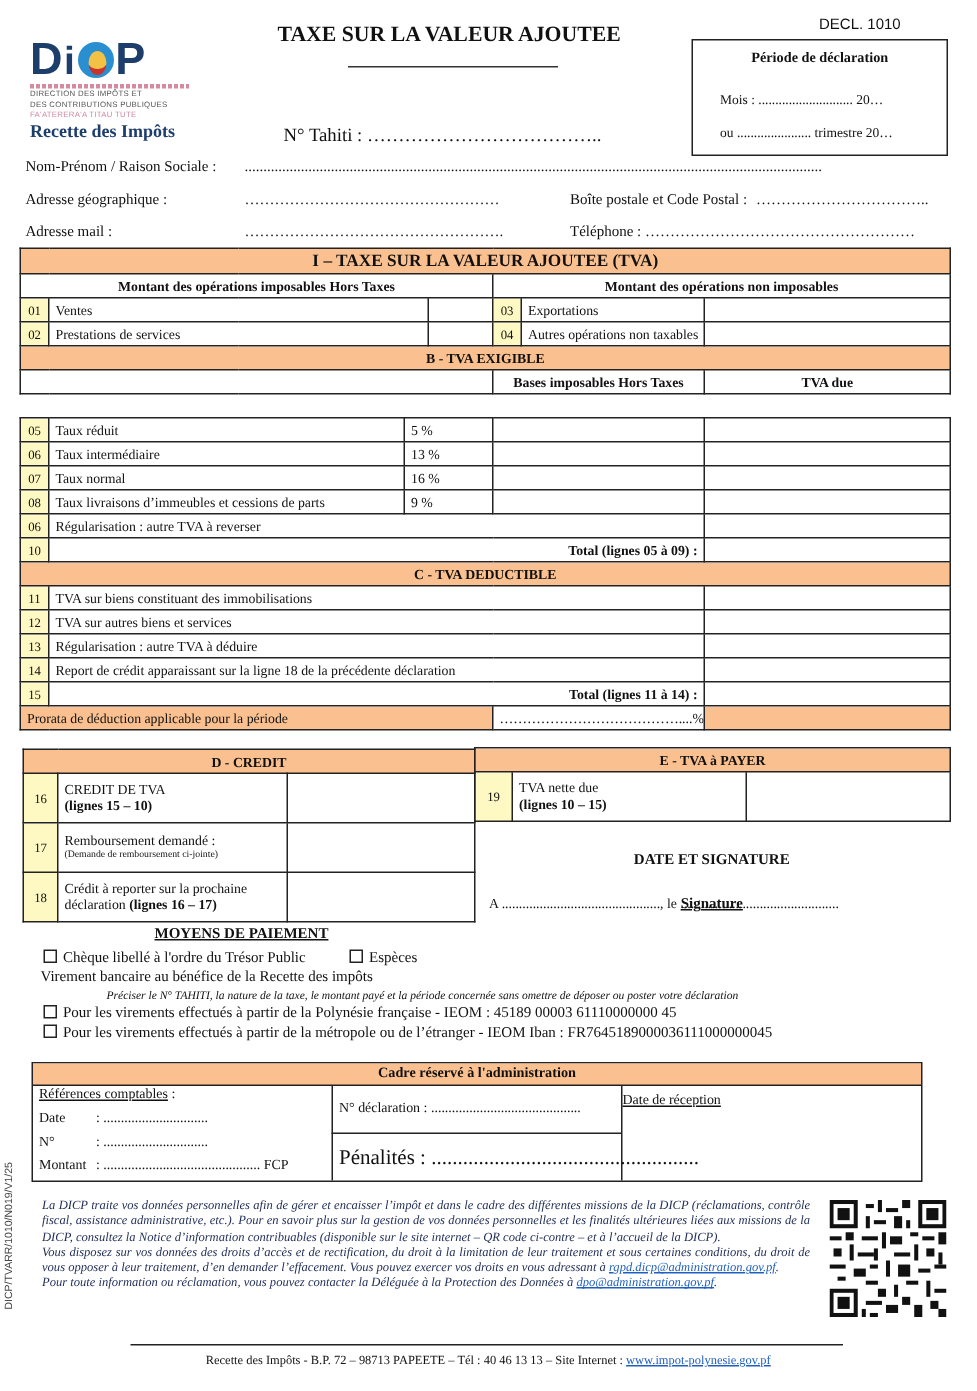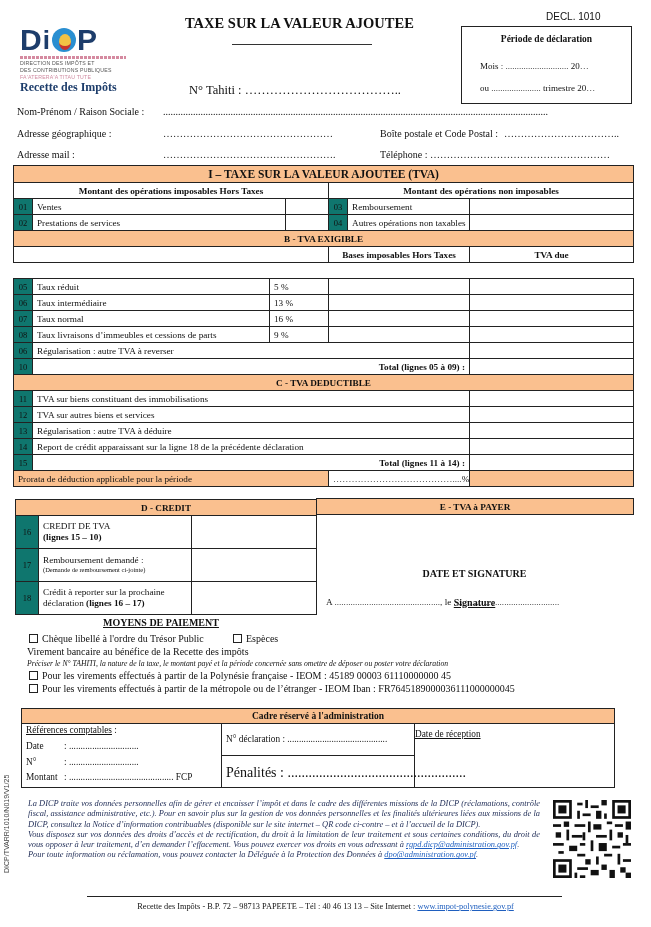--- a/index.html
+++ b/index.html
@@ -26,30 +26,30 @@
   #periode .ph { text-align: center; font-weight: bold; font-size: 9.5px; margin-top: 7px; }
   #periode .pl { font-size: 9px; position: absolute; left: 18px; }
   #tahiti { left: 189px; top: 83px; font-size: 12.5px; }
 
   .field { font-size: 10px; left: 17px; }
   .field span { position: absolute; white-space: nowrap; }
 
   
   table { border-collapse: collapse; position: absolute; table-layout: fixed; }
   td { border: 1px solid #222; font-size: 9.2px; padding: 0 4px; height: 16px; vertical-align: middle; white-space: nowrap; overflow: hidden; }
-  td.num { background: #0f766e; text-align: center; padding: 0; font-size: 8.5px; }
+  td.num { background: #fef9c3; text-align: center; padding: 0; font-size: 8.5px; }
   td.hdr { background: #fac08f; text-align: center; font-weight: bold; }
   td.sub { text-align: center; font-weight: bold; }
   td.r { text-align: right; font-weight: bold; }
   .thick { border: 1.5px solid #222; }
 
   
   .chk { display: inline-block; width: 9px; height: 9px; border: 1px solid #222; vertical-align: -1px; margin-right: 4px; }
   .pay { font-size: 10px; white-space: nowrap; }
-  .it { font-style: italic; }
+  .it { font-style: italic; margin-left: 44px; }
   .link { color: #1f5fbf; text-decoration: underline; }
   #legal { left: 28px; top: 799px; width: 512px; font-style: italic; font-size: 8.4px; color: #1e2b55; line-height: 10.3px; text-align: justify; }
   #sidecode { left: 3px; top: 873px; transform: rotate(-90deg); transform-origin: left top; font-family: "Liberation Sans", sans-serif; font-size: 7px; color: #444; white-space: nowrap; }
   #qr { left: 553px; top: 800px; width: 78px; height: 78px; }
   #footer-rule { left: 87px; top: 896px; width: 475px; border-top: 1px solid #222; }
   #footer { left: 0; width: 651px; top: 902px; text-align: center; font-size: 8.3px; }
 </style>
 </head>
 <body>
 
@@ -109,21 +109,21 @@
       </tr>
   <tr>
     <td colspan="4" class="sub">Montant des opérations imposables Hors Taxes</td>
     <td colspan="3" class="sub">Montant des opérations non imposables</td>
   </tr>
   <tr>
     <td class="num">01</td>
     <td colspan="2">Ventes</td>
     <td></td>
     <td class="num">03</td>
-    <td>Remboursement</td>
+    <td>Exportations</td>
     <td></td>
   </tr>
   <tr>
     <td class="num">02</td>
     <td colspan="2">Prestations de services</td>
     <td></td>
     <td class="num">04</td>
     <td>Autres opérations non taxables</td>
     <td></td>
   </tr>
@@ -261,20 +261,28 @@
 <table style="left:316px; top:498px; width:317px;" class="thick">
   <colgroup>
       <col style="width:25px">
       <col style="width:156px">
       <col style="width:136px">
     </colgroup>
   <tbody>
       <tr>
         <td colspan="3" class="hdr">E - TVA à PAYER</td>
       </tr>
+  <tr style="height:33px">
+    <td class="num">19</td>
+    <td style="line-height:11px">
+          <div>TVA nette due</div>
+          <div class="bold">(lignes 10 – 15)</div>
+        </td>
+    <td></td>
+  </tr>
 </tbody>
   </table>
 <div class="abs bold" style="left:316px;width:317px;top:568px;text-align:center;font-size:10px">DATE ET SIGNATURE</div>
 <div class="abs" style="left:326px;top:597px;font-size:9.2px;white-space:nowrap">A  ..............................................,  le  ..............................................</div>
 <div class="abs bold" style="left:316px;width:317px;top:597px;text-align:center;font-size:10px;text-decoration:underline">Signature</div>
 
 <div class="abs bold" style="left:103px;top:617px;font-size:10px;text-decoration:underline">MOYENS DE PAIEMENT</div>
 <div class="abs pay" style="left:29px;top:633px"><span class="chk"></span><span>Chèque libellé à l'ordre du Trésor Public</span></div>
 <div class="abs pay" style="left:233px;top:633px"><span class="chk"></span><span>Espèces</span></div>
 <div class="abs pay" style="left:27px;top:646px">Virement bancaire au bénéfice de la Recette des impôts</div>

